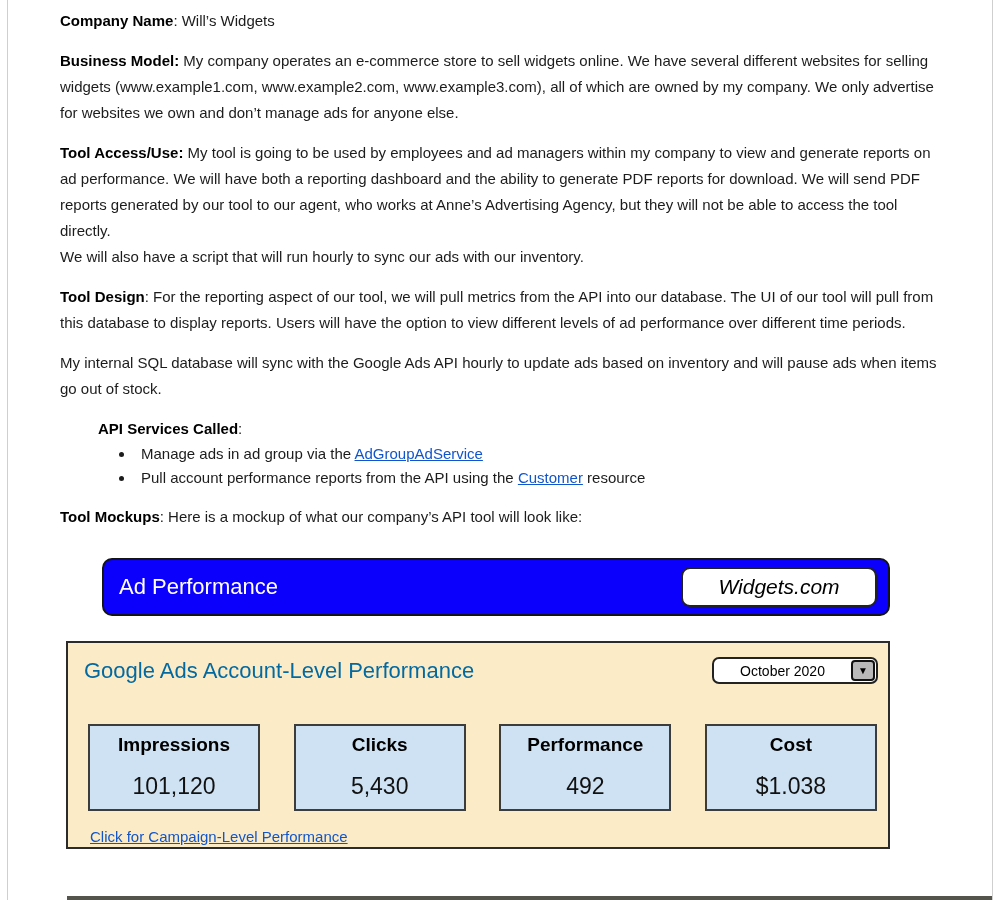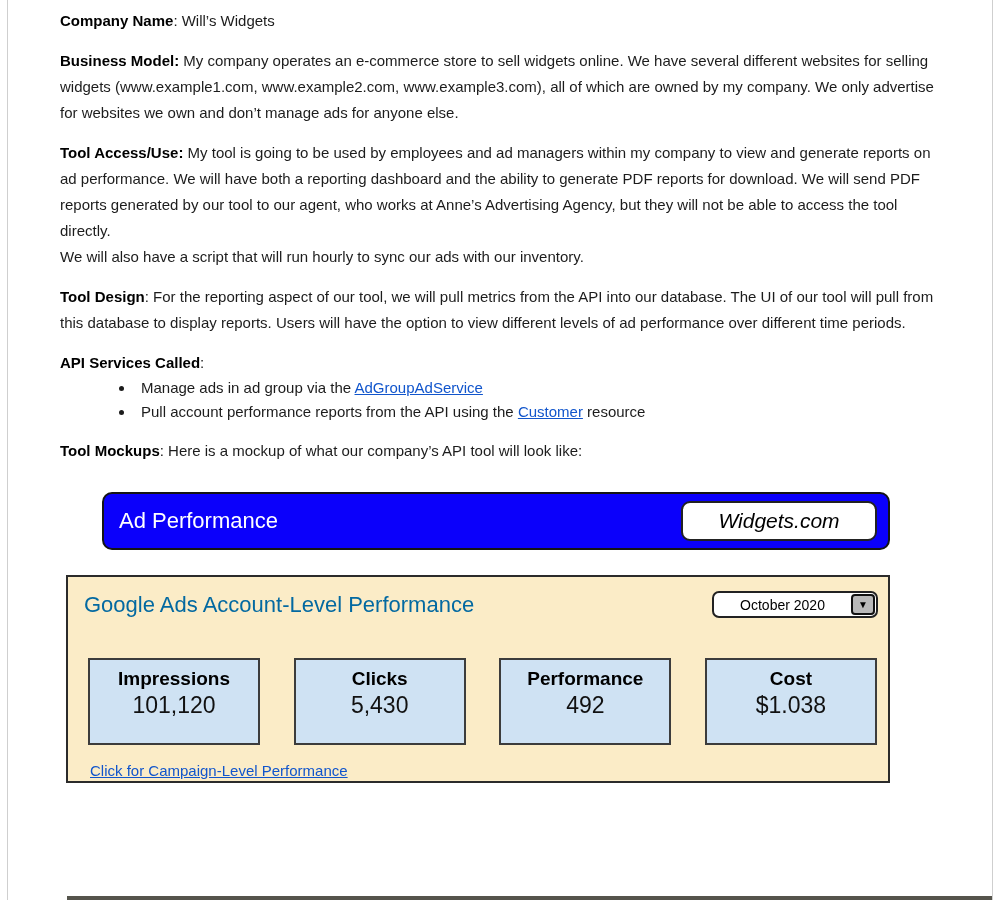--- a/index.html
+++ b/index.html
@@ -121,20 +121,21 @@
     justify-content: space-between;
     padding: 0 11px 0 20px;
   }
   .card {
     width: 172px;
     height: 87px;
     background: #cfe2f3;
     border: 2px solid #3c3c3c;
     display: flex;
     flex-direction: column;
+    justify-content: space-between;
     align-items: center;
     padding: 6px 0 10px 0;
   }
   .card-label { font-weight: bold; font-size: 19px; color: #000; }
   .card-value { font-size: 23px; color: #111; }
   .panel-link {
     display: inline-block;
     margin: 13px 0 0 22px;
     font-size: 15px;
   }
@@ -153,22 +154,23 @@
 
     <p class="para"><b>Company Name</b><span>: Will’s Widgets</span></p>
 
     <p class="para"><b>Business Model:</b><span> My company operates an e-commerce store to sell widgets online. We have several different websites for selling widgets (www.example1.com, www.example2.com, www.example3.com), all of which are owned by my company. We only advertise for websites we own and don’t manage ads for anyone else.</span></p>
 
     <p class="para"><b>Tool Access/Use:</b><span> My tool is going to be used by employees and ad managers within my company to view and generate reports on ad performance. We will have both a reporting dashboard and the ability to generate PDF reports for download. We will send PDF reports generated by our tool to our agent, who works at Anne’s Advertising Agency, but they will not be able to access the tool directly.</span><br>
     <span>We will also have a script that will run hourly to sync our ads with our inventory.</span></p>
 
     <p class="para"><b>Tool Design</b><span>: For the reporting aspect of our tool, we will pull metrics from the API into our database. The UI of our tool will pull from this database to display reports. Users will have the option to view different levels of ad performance over different time periods.</span></p>
 
-
-    <p class="para" style="margin-bottom:0;"><b>API Services Called</b><span>:</span></p>
+    <p class="para"><span>My internal SQL database will sync with the Google Ads API hourly to update ads based on inventory and will pause ads when items go out of stock.</span></p>
+
+    <p class="para" style="margin-bottom:0;margin-left:38px;"><b>API Services Called</b><span>:</span></p>
 
     <ul class="bullets">
       <li><span>Manage ads in ad group via the </span><a class="doc-link">AdGroupAdService</a><span></span></li>
       <li><span>Pull account performance reports from the API using the </span><a class="doc-link">Customer</a><span> resource</span></li>
     </ul>
 
     <p class="para"><b>Tool Mockups</b><span>: Here is a mockup of what our company’s API tool will look like:</span></p>
 
     <div class="mockup">
 

